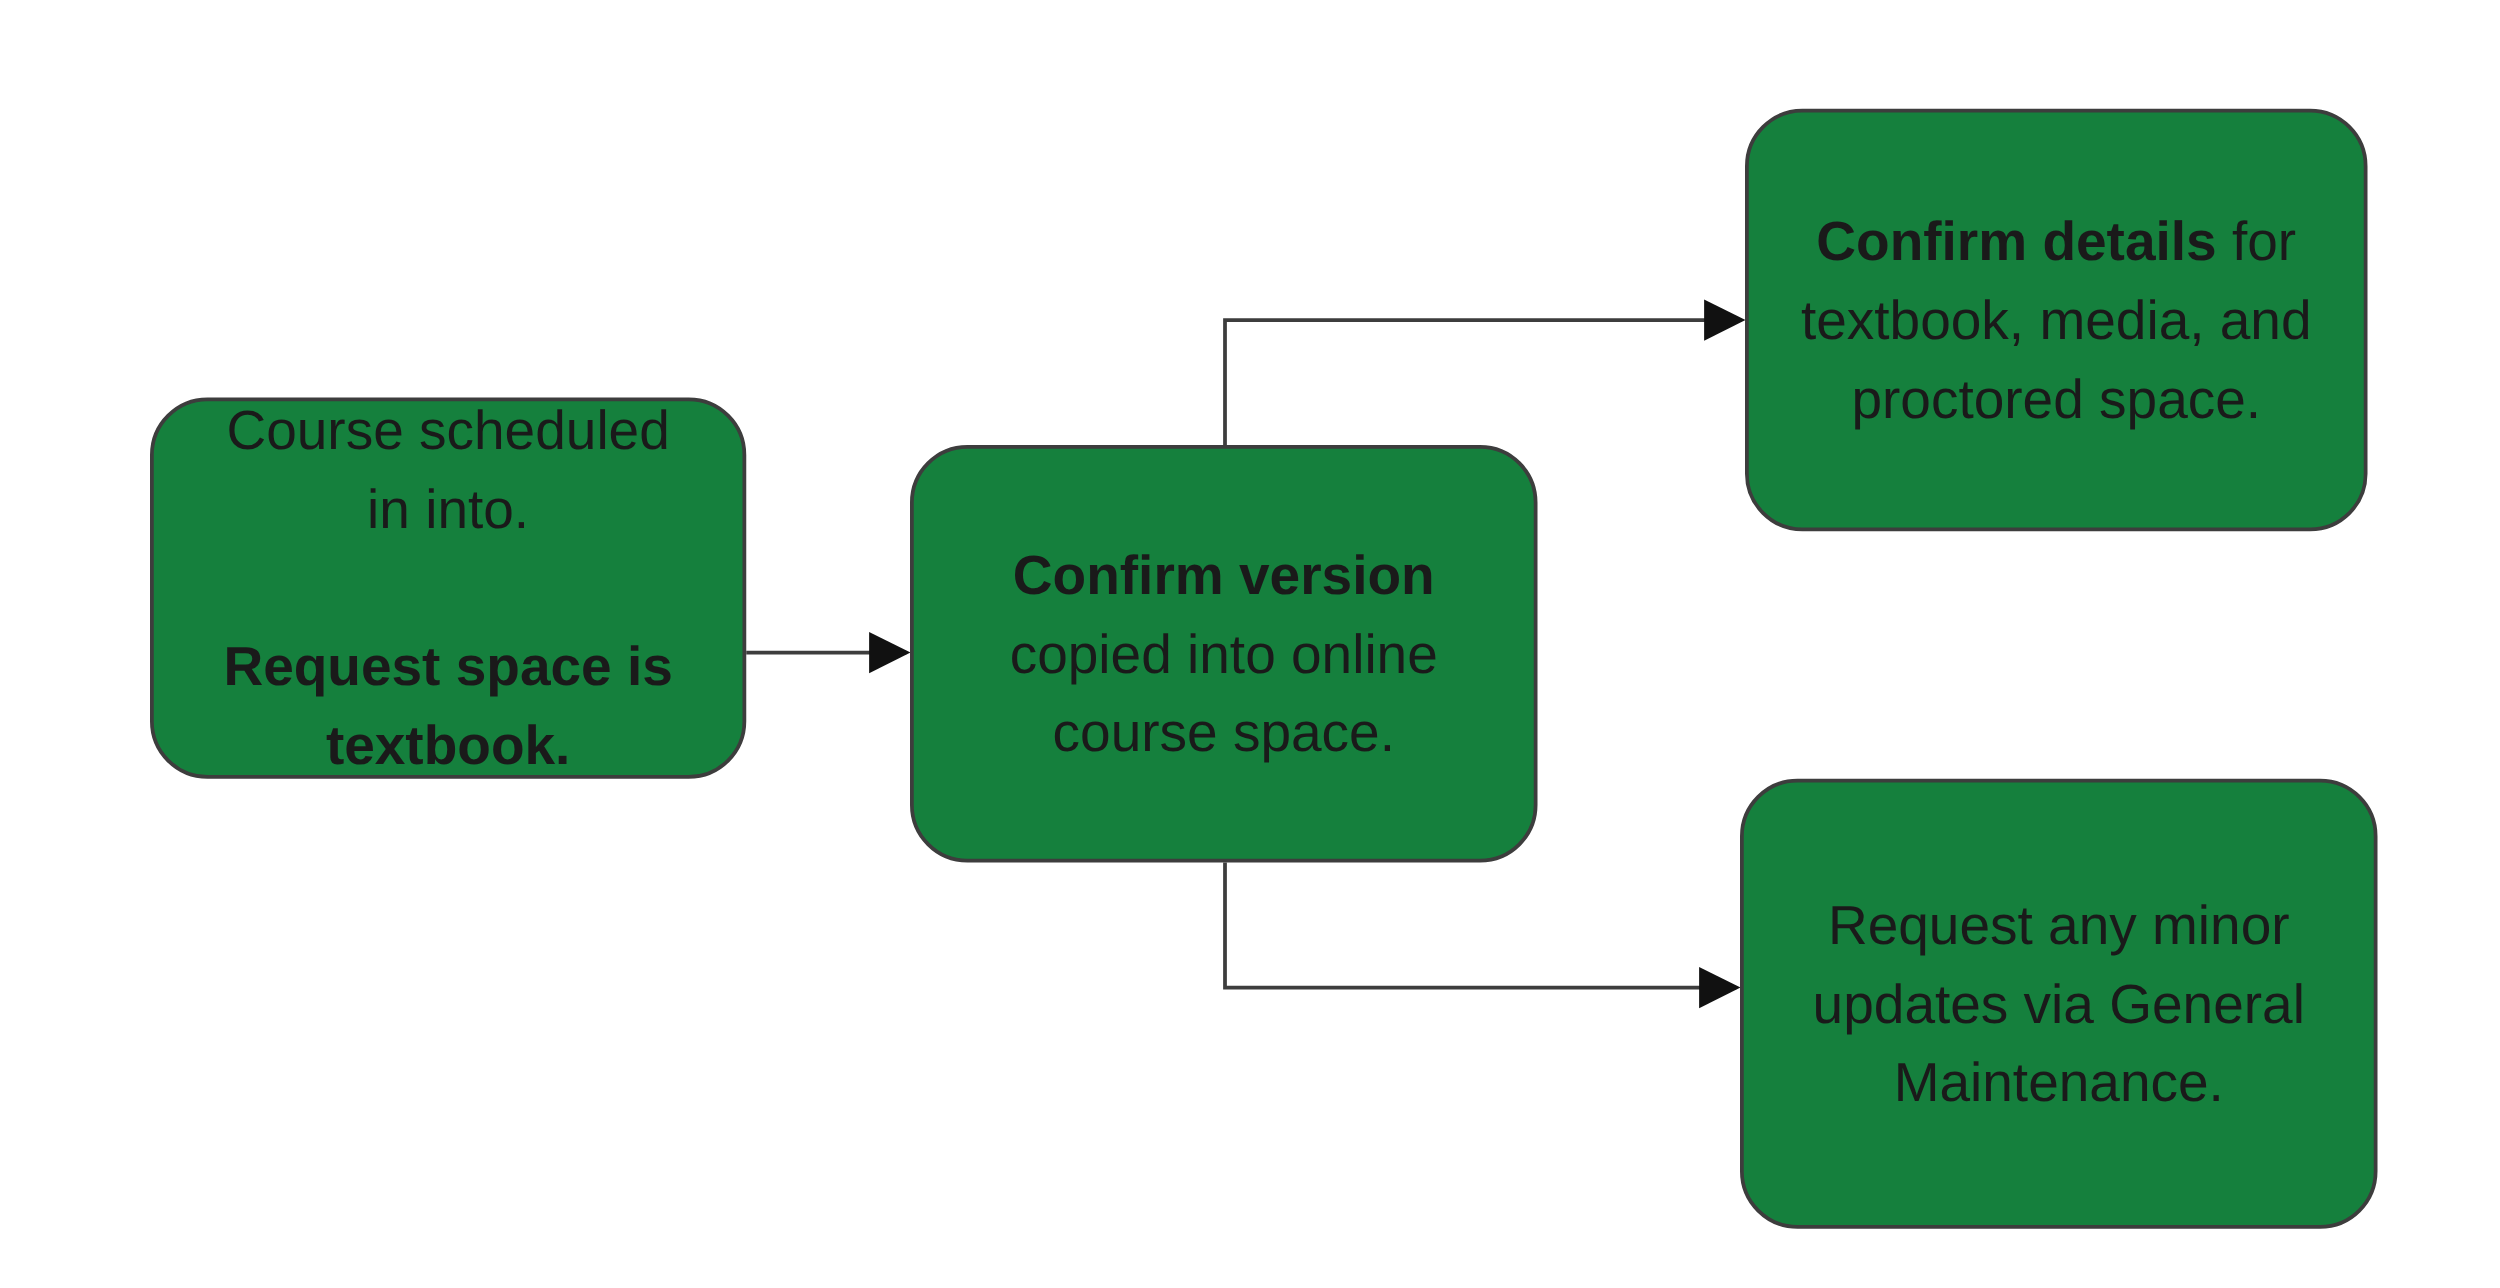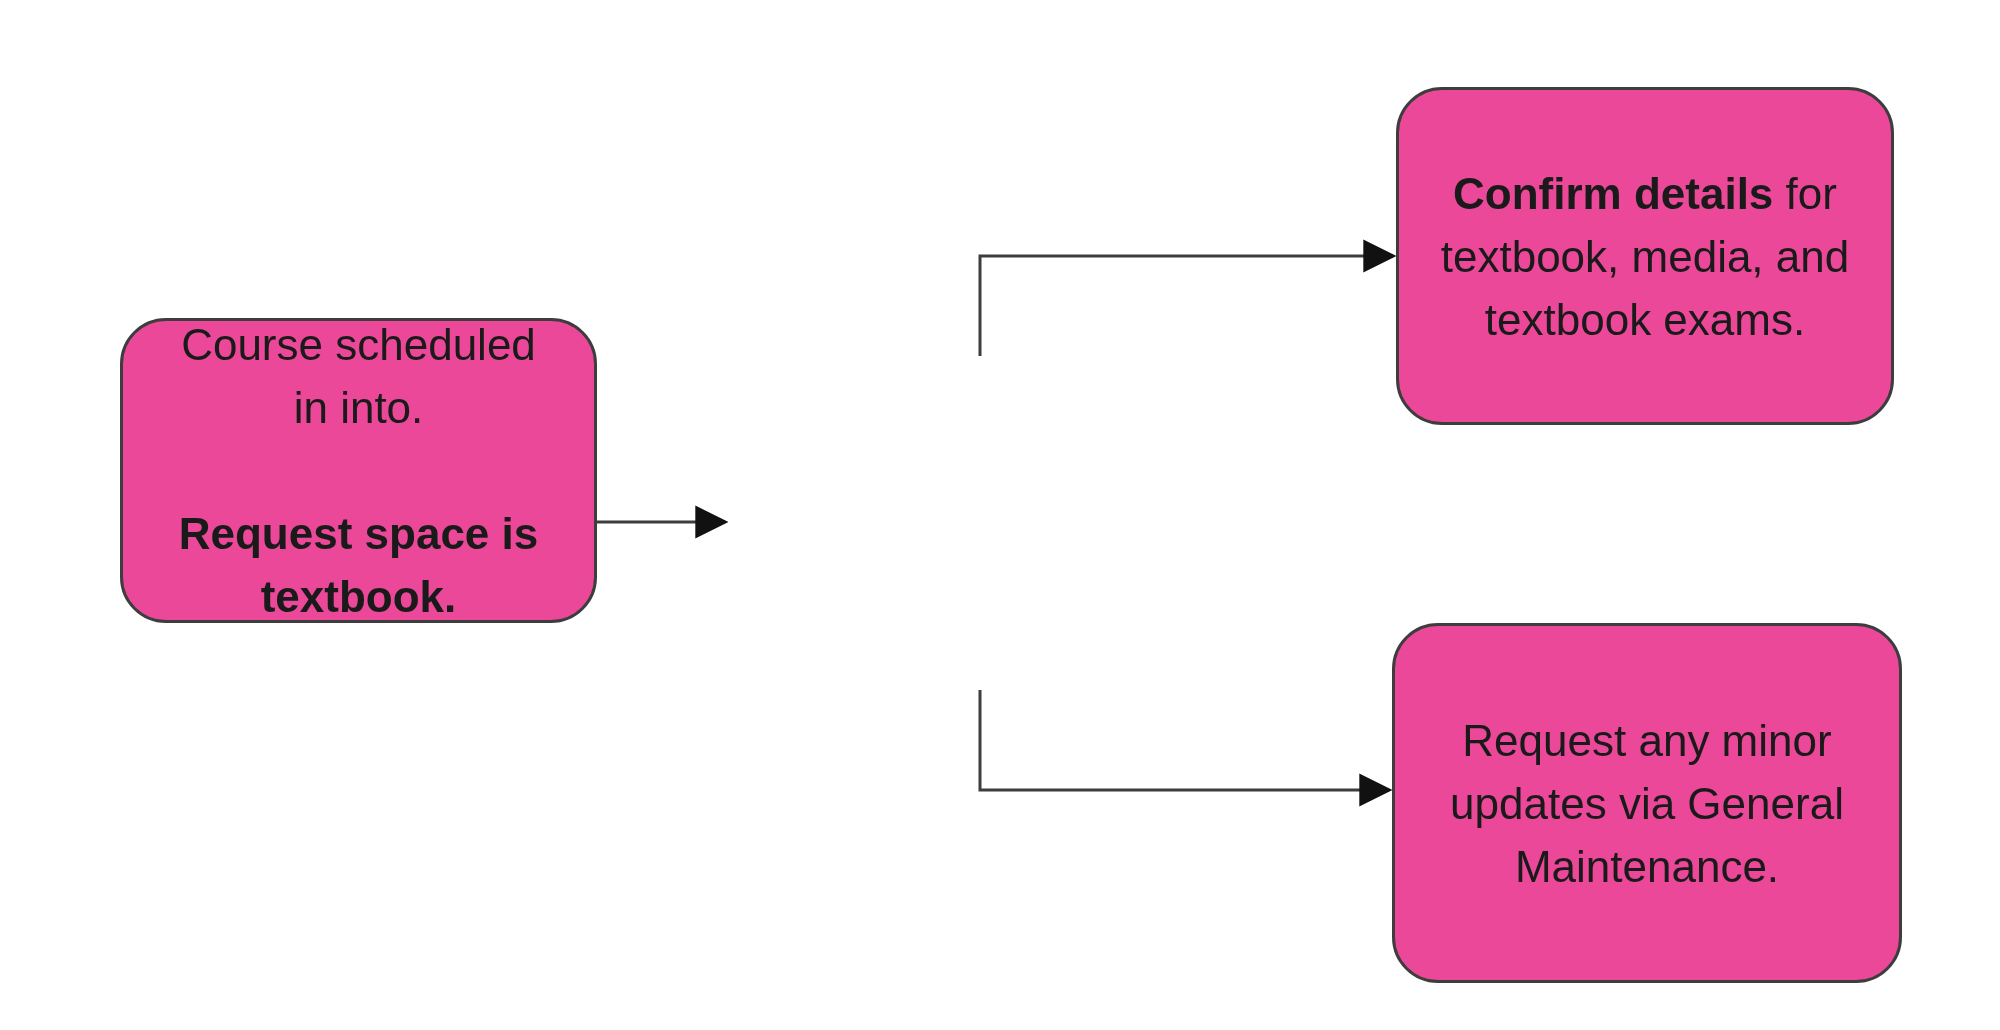--- a/index.html
+++ b/index.html
@@ -18,21 +18,21 @@
   .connector-layer {
     position: absolute;
     left: 0;
     top: 0;
     width: 2000px;
     height: 1030px;
   }
   .node {
     position: absolute;
     box-sizing: border-box;
-    background: #ec4899;
+    background: #15803d;
     border: 3px solid #3d3d3d;
     border-radius: 46px;
     display: flex;
     flex-direction: column;
     justify-content: center;
     align-items: center;
     text-align: center;
     color: #1a1a1a;
     font-size: 44px;
     line-height: 63px;
@@ -72,30 +72,41 @@
     </div>
     <div class="tline"></div>
     <div class="tline">
       <span class="b">Request space is</span>
     </div>
     <div class="tline">
       <span class="b">textbook.</span>
     </div>
   </div>
 
+  <div class="node" id="node-confirm-version">
+    <div class="tline">
+      <span class="b">Confirm version</span>
+    </div>
+    <div class="tline">
+      <span>copied into online</span>
+    </div>
+    <div class="tline">
+      <span>course space.</span>
+    </div>
+  </div>
 
   <div class="node" id="node-confirm-details">
     <div class="tline">
       <span class="b">Confirm details</span><span> for</span>
     </div>
     <div class="tline">
       <span>textbook, media, and</span>
     </div>
     <div class="tline">
-      <span>textbook exams.</span>
+      <span>proctored space.</span>
     </div>
   </div>
 
   <div class="node" id="node-request-updates">
     <div class="tline">
       <span>Request any minor</span>
     </div>
     <div class="tline">
       <span>updates via General</span>
     </div>

